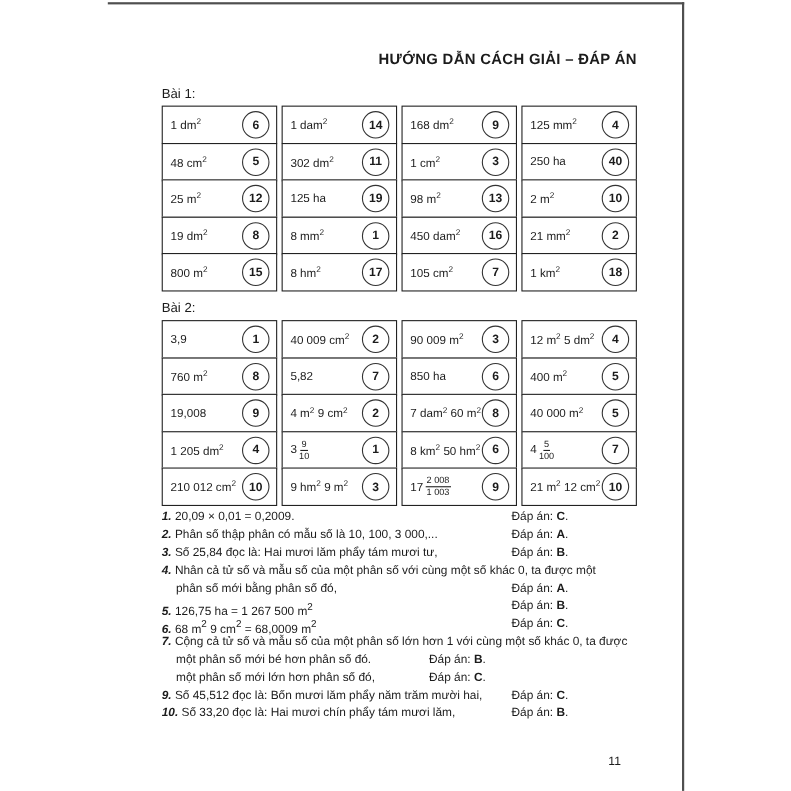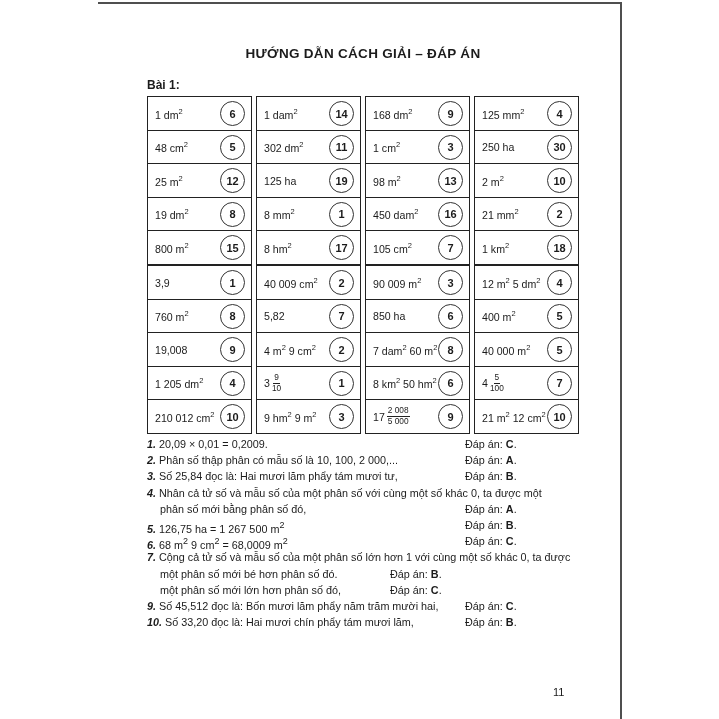--- a/index.html
+++ b/index.html
@@ -10,24 +10,24 @@
     color:#1b1b1b;
     position:relative;
     overflow:hidden;
   }
   .edge-top   { position:absolute; left:98px;  top:2px; width:524px; height:2px;  background:#4f4f4f; }
   .edge-right { position:absolute; left:620px; top:2px; width:2px;   height:717px; background:#4f4f4f; }
 
   .content { position:absolute; left:147px; top:46px; width:432px; }
 
   .title {
-    font-size:13.5px; font-weight:bold; text-align:center;
+    font-size:13.5px; font-weight:bold; text-align:right;
     margin:0; letter-spacing:0.3px;
   }
-  .section-label { font-weight:bold; font-size:12px; margin:0; }
+  .section-label { font-weight:normal; font-size:12px; margin:0; }
   .lbl-b1 { margin-top:17px; margin-bottom:4px; }
   .lbl-b2 { margin-top:8px;  margin-bottom:4px; }
   .lbl-b3 { margin-top:6px;  margin-bottom:4px; }
 
   .mtable { display:flex; gap:4px; }
   .mcol { flex:1; display:flex; flex-direction:column; min-width:0; }
   .mcell {
     height:35px; box-sizing:border-box;
     border:1.5px solid #222; margin-top:-1.5px;
     display:flex; align-items:center; justify-content:space-between;
@@ -138,37 +138,38 @@
           <span class="circle">7</span>
         </div>
       </div>
       <div class="mcol">
         <div class="mcell">
           <span class="cell-label">125 mm<sup>2</sup></span>
           <span class="circle">4</span>
         </div>
         <div class="mcell">
           <span class="cell-label">250 ha</span>
-          <span class="circle">30</span>
+          <span class="circle">40</span>
         </div>
         <div class="mcell">
           <span class="cell-label">2 m<sup>2</sup></span>
           <span class="circle">10</span>
         </div>
         <div class="mcell">
           <span class="cell-label">21 mm<sup>2</sup></span>
           <span class="circle">2</span>
         </div>
         <div class="mcell">
           <span class="cell-label">1 km<sup>2</sup></span>
           <span class="circle">18</span>
         </div>
       </div>
     </div>
 
+  <p class="section-label lbl-b2">Bài 2:</p>
   <div class="mtable" id="table-bai2">
       <div class="mcol">
         <div class="mcell">
           <span class="cell-label">3,9</span>
           <span class="circle">1</span>
         </div>
         <div class="mcell">
           <span class="cell-label">760 m<sup>2</sup></span>
           <span class="circle">8</span>
         </div>
@@ -228,21 +229,21 @@
         </div>
         <div class="mcell">
           <span class="cell-label">8 km<sup>2</sup> 50 hm<sup>2</sup></span>
           <span class="circle">6</span>
         </div>
         <div class="mcell">
           <span class="mixed">
             <span>17</span>
             <span class="frac">
               <span class="fn">2 008</span>
-              <span class="fd">5 000</span>
+              <span class="fd">1 003</span>
             </span>
           </span>
           <span class="circle">9</span>
         </div>
       </div>
       <div class="mcol">
         <div class="mcell">
           <span class="cell-label">12 m<sup>2</sup> 5 dm<sup>2</sup></span>
           <span class="circle">4</span>
         </div>
@@ -269,21 +270,21 @@
           <span class="circle">10</span>
         </div>
       </div>
     </div>
 
   <div class="bai3-items" id="bai3-items">
       <div>
         <div class="item-line"><span class="item-num">1.</span><span>20,09 × 0,01 = 0,2009.</span><span class="answer" style="left:318px">Đáp án: <b>C</b>.</span></div>
       </div>
       <div>
-        <div class="item-line"><span class="item-num">2.</span><span>Phân số thập phân có mẫu số là 10, 100, 2 000,...</span><span class="answer" style="left:318px">Đáp án: <b>A</b>.</span></div>
+        <div class="item-line"><span class="item-num">2.</span><span>Phân số thập phân có mẫu số là 10, 100, 3 000,...</span><span class="answer" style="left:318px">Đáp án: <b>A</b>.</span></div>
       </div>
       <div>
         <div class="item-line"><span class="item-num">3.</span><span>Số 25,84 đọc là: Hai mươi lăm phẩy tám mươi tư,</span><span class="answer" style="left:318px">Đáp án: <b>B</b>.</span></div>
       </div>
       <div>
         <div class="item-line"><span class="item-num">4.</span><span>Nhân cả tử số và mẫu số của một phân số với cùng một số khác 0, ta được một</span></div>
         <div class="item-line cont"><span>phân số mới bằng phân số đó,</span><span class="answer" style="left:318px">Đáp án: <b>A</b>.</span></div>
       </div>
       <div>
         <div class="item-line"><span class="item-num">5.</span><span>126,75 ha = 1 267 500 m<sup>2</sup></span><span class="answer" style="left:318px">Đáp án: <b>B</b>.</span></div>

